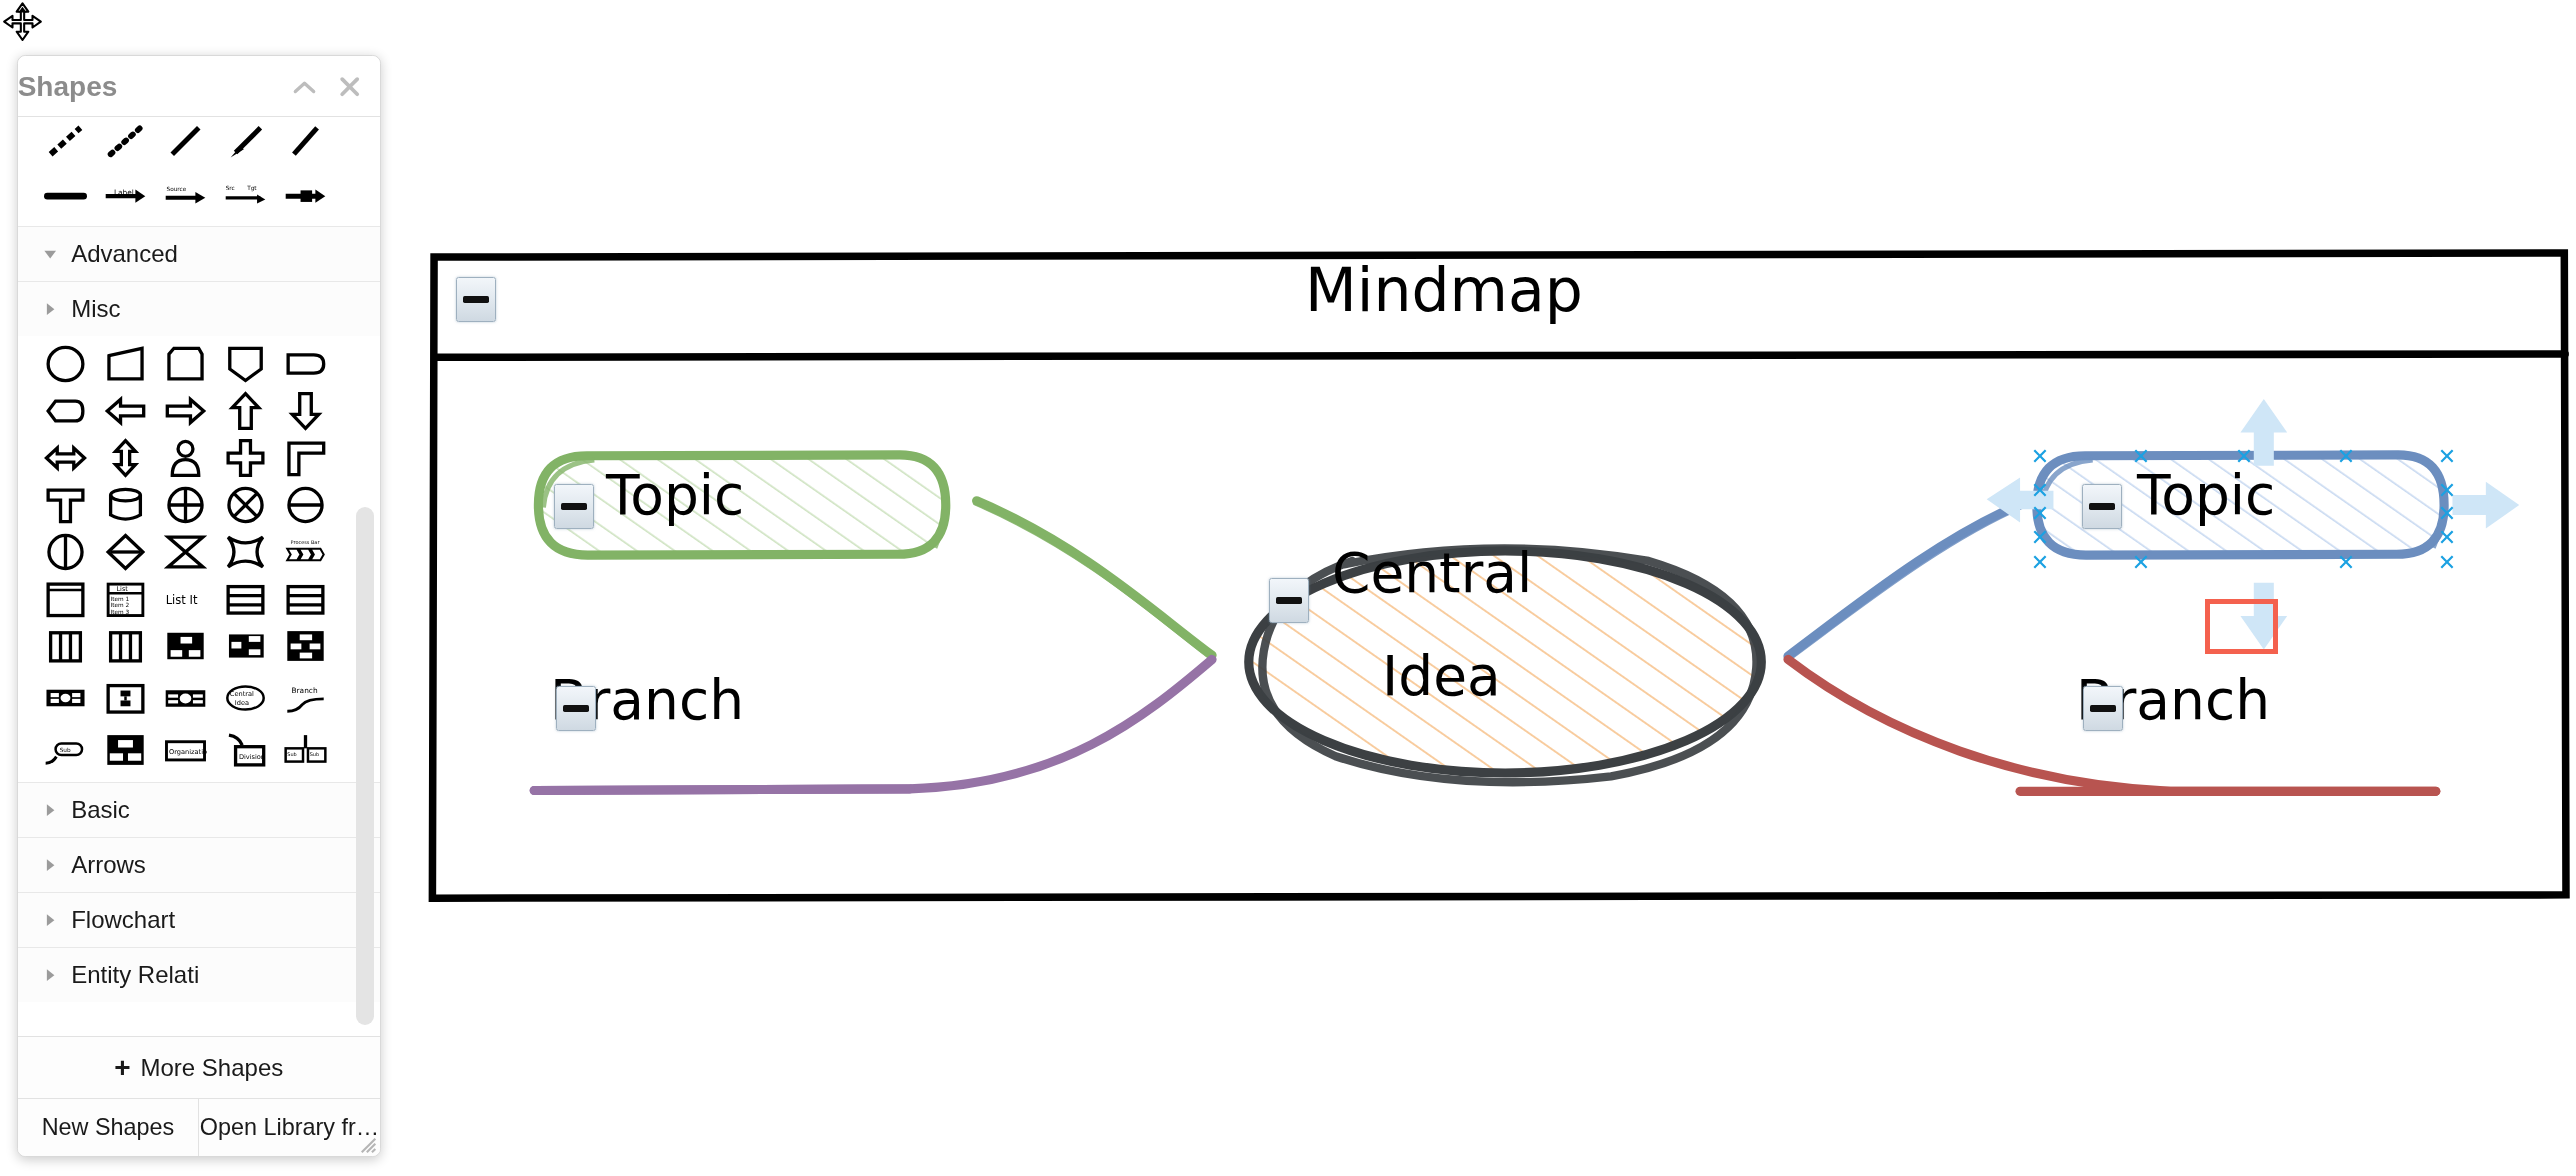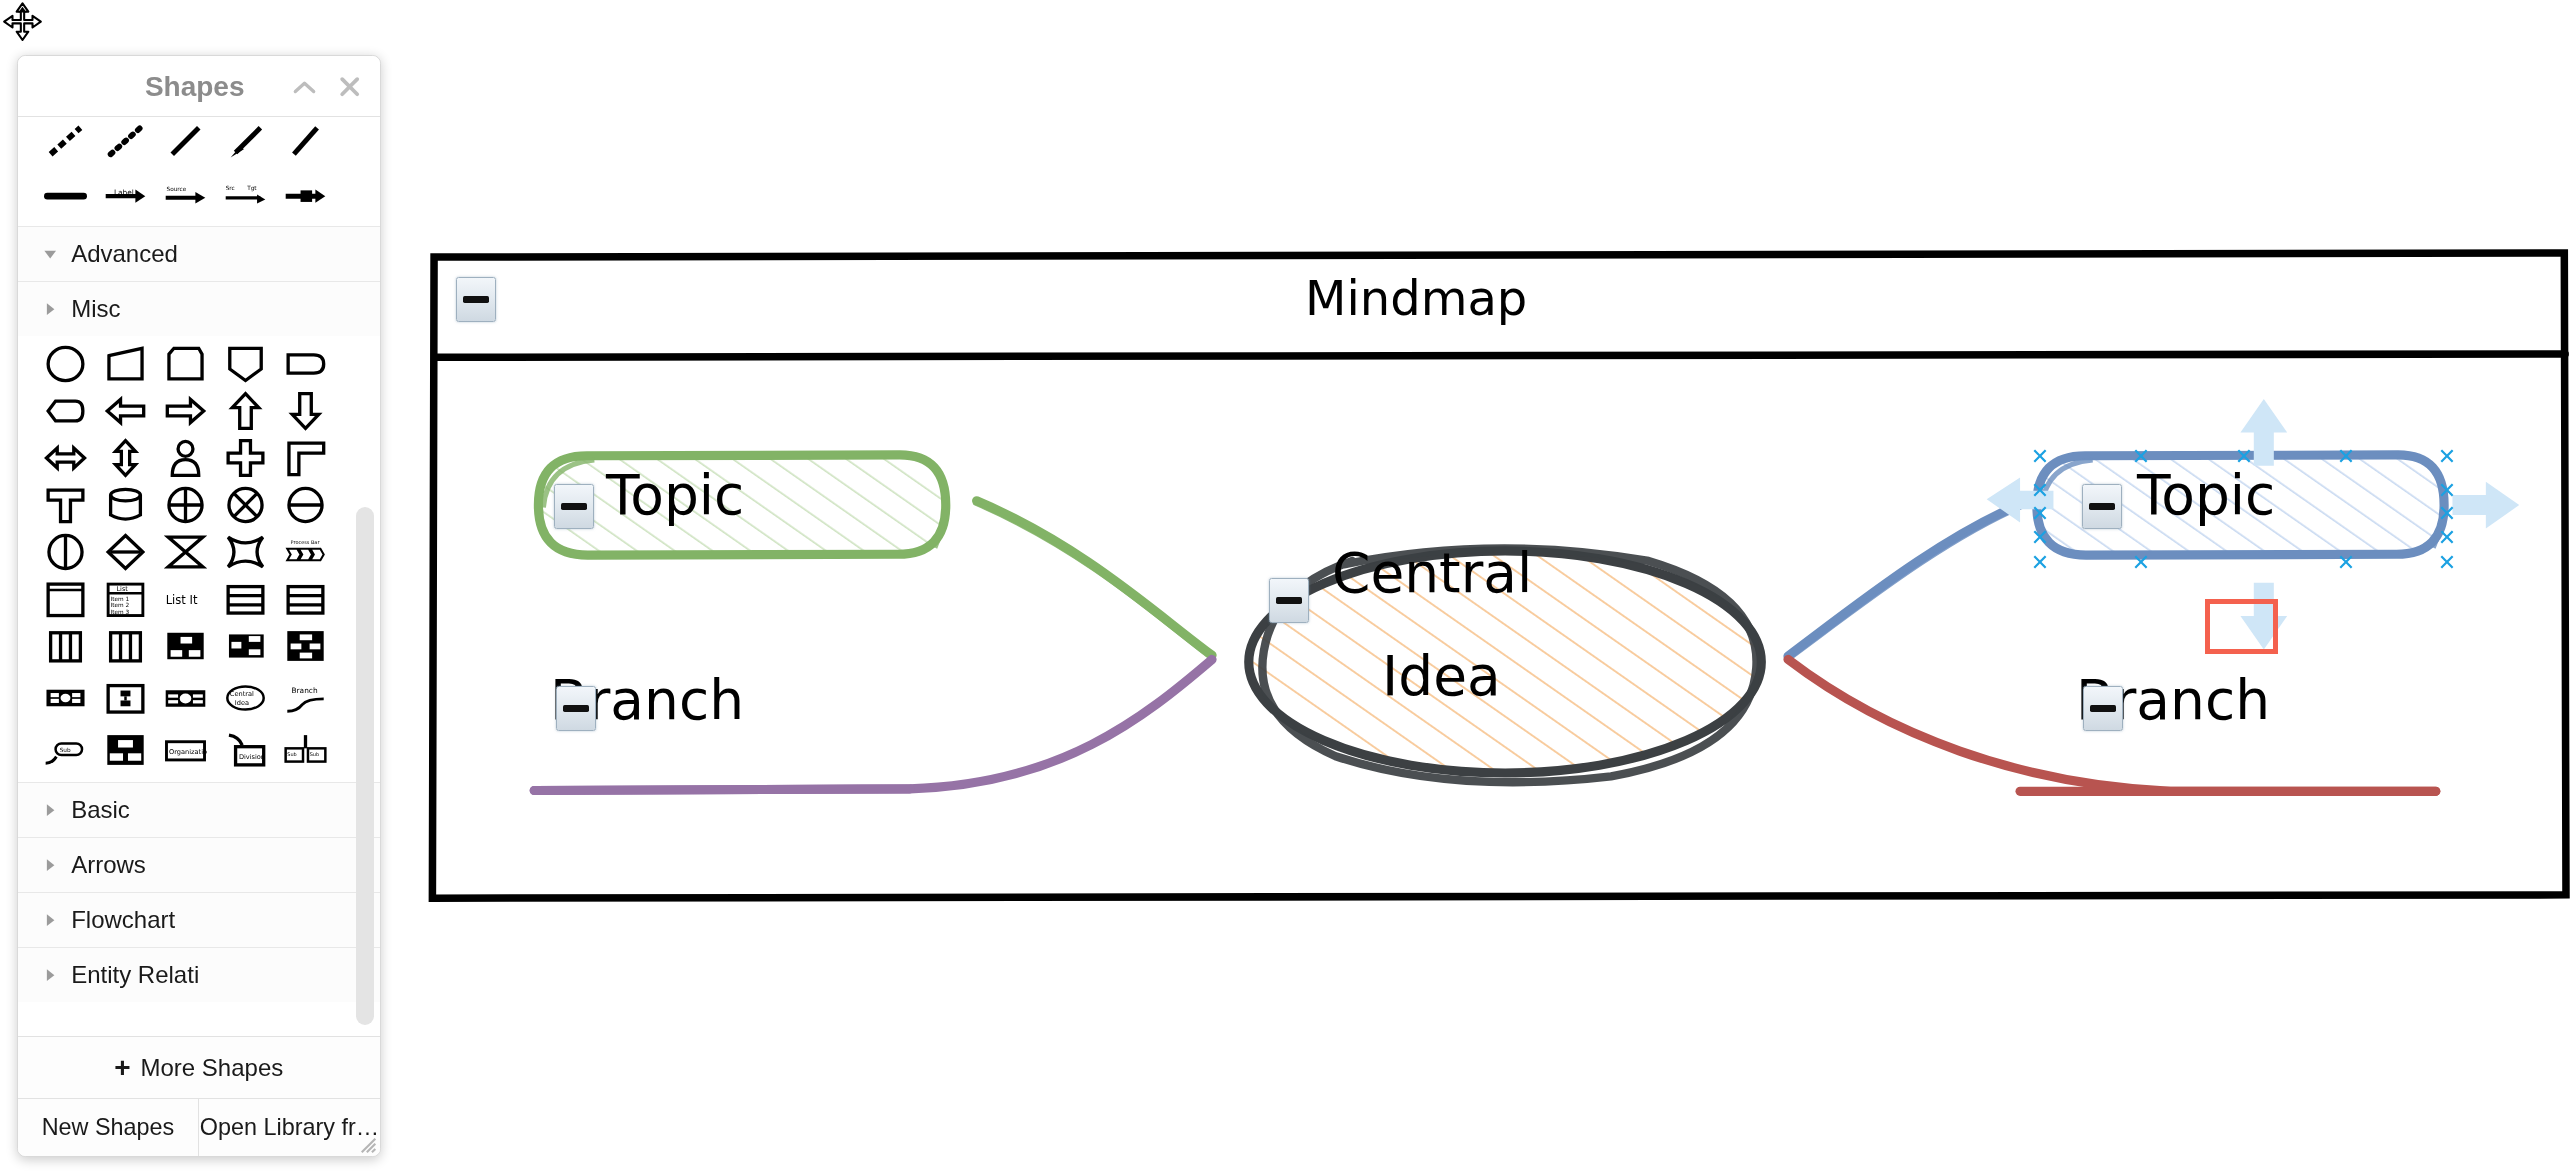--- a/index.html
+++ b/index.html
@@ -24,21 +24,21 @@
   }
   #panel-titlebar {
     position: relative;
     height: 60px;
     background: #ffffff;
     border-bottom: 1.7px solid #e2e2e2;
     border-radius: 6.7px 6.7px 0 0;
   }
   #panel-title {
     position: absolute; left: 0; right: 8px; top: 15px;
-    text-align: center;
+    text-align: left;
     font-size: 28px; font-weight: bold; color: #8c8c8c;
     font-family: "Liberation Sans", sans-serif;
   }
   .tb-btn {
     position: absolute; top: 13.4px; width: 37px; height: 35px;
     display: flex; align-items: center; justify-content: center;
     cursor: pointer;
   }
   #btn-collapse { right: 57px; }
   #btn-close    { right: 11.7px; }
@@ -142,21 +142,21 @@
   #canvas { position: absolute; left: 0; top: 0; width: 2576px; height: 1177px; pointer-events: none; }
   #canvas svg { position: absolute; left:0; top:0; }
 
   .mm-text {
     position: absolute;
     font-family: "DejaVu Sans", sans-serif;
     color: #000000;
     white-space: nowrap;
     pointer-events: auto;
   }
-  #txt-mindmap { left: 1305px; top: 270px; font-size: 48px; }
+  #txt-mindmap { left: 1305px; top: 255px; font-size: 60px; }
   #txt-topic-left { left: 606px; top: 463px; font-size: 55px; }
   #txt-branch-left { left: 550px; top: 668px; font-size: 55px; }
   #txt-central { left: 1332px; top: 541px; font-size: 55px; }
   #txt-idea { left: 1382px; top: 644px; font-size: 55px; }
   #txt-topic-right { left: 2137px; top: 463px; font-size: 55px; }
   #txt-branch-right { left: 2076px; top: 668px; font-size: 55px; }
 
   
   .mm-minus {
     position: absolute;

